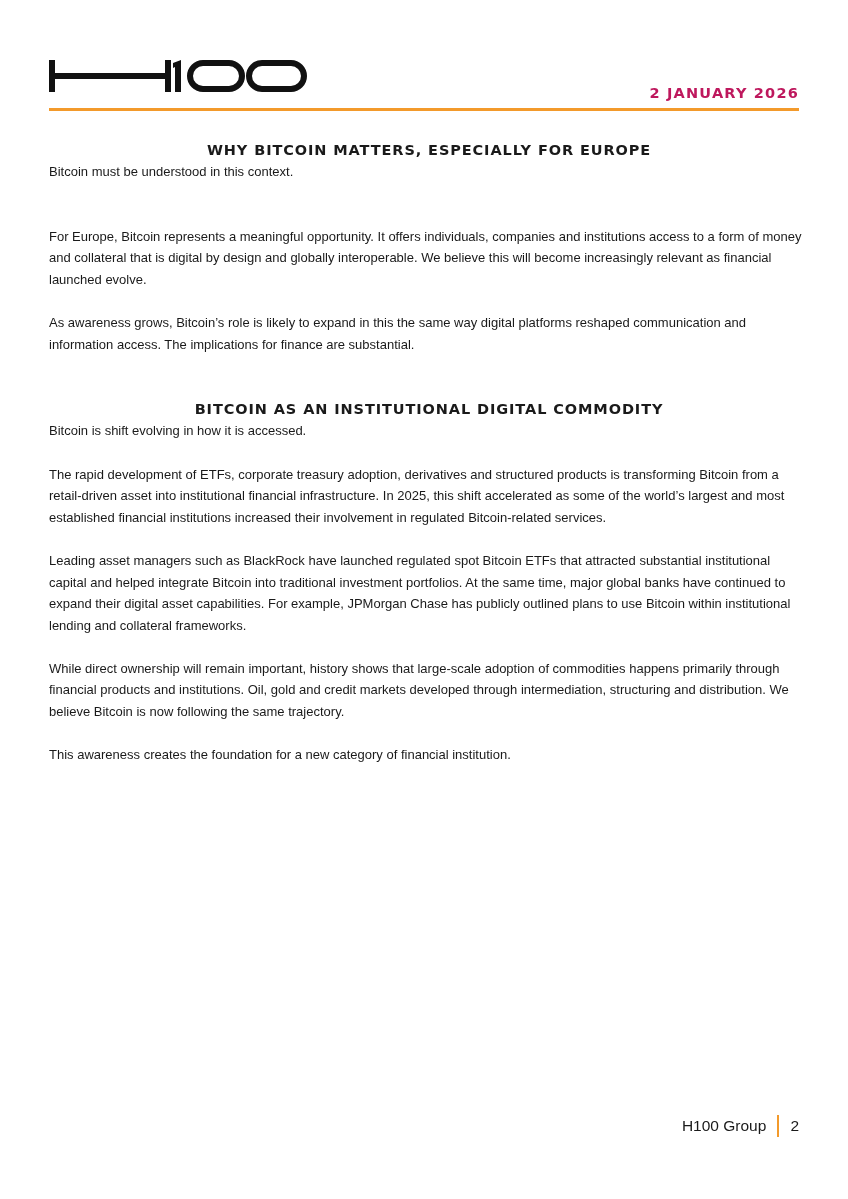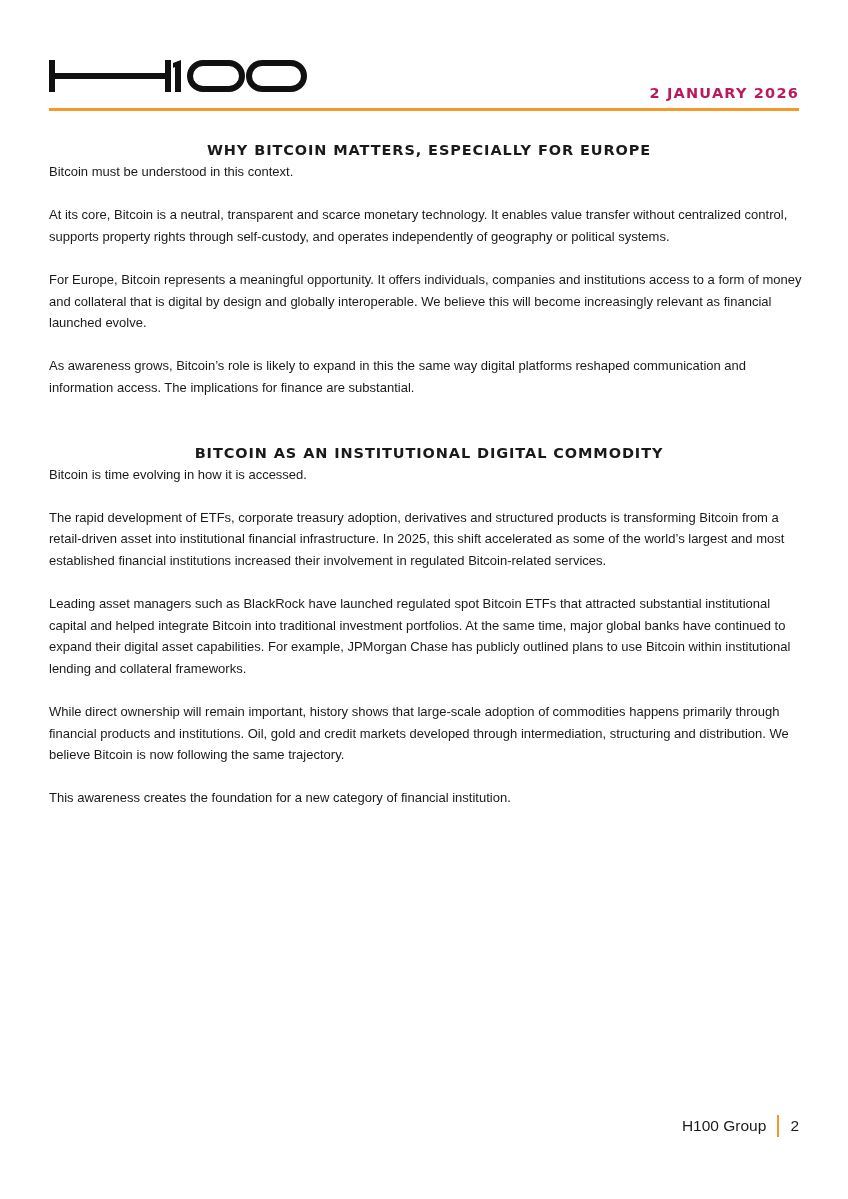--- a/index.html
+++ b/index.html
@@ -56,32 +56,31 @@
   </svg>
   <div class="date">2 JANUARY 2026</div>
 </div>
 <div class="rule"></div>
 
 <div class="content">
   <section>
     <h2>WHY BITCOIN MATTERS, ESPECIALLY FOR EUROPE</h2>
     <p>Bitcoin must be understood in this context.</p>
     <div class="gap"></div>
-    <p>At its core, Bitcoin is a neutral, transparent and scarce monetary technology. It enables value transfer without centralized control, supports property rights through self-custody, and operates independently of geography or political systems.</p>
     <div class="gap"></div>
     <p>For Europe, Bitcoin represents a meaningful opportunity. It offers individuals, companies and institutions access to a form of money and collateral that is digital by design and globally interoperable. We believe this will become increasingly relevant as financial launched evolve.</p>
     <div class="gap"></div>
     <p>As awareness grows, Bitcoin’s role is likely to expand in this the same way digital platforms reshaped communication and information access. The implications for finance are substantial.</p>
   </section>
 
   <div class="sec-gap"></div>
 
   <section>
     <h2>BITCOIN AS AN INSTITUTIONAL DIGITAL COMMODITY</h2>
-    <p>Bitcoin is time evolving in how it is accessed.</p>
+    <p>Bitcoin is shift evolving in how it is accessed.</p>
     <div class="gap"></div>
     <p>The rapid development of ETFs, corporate treasury adoption, derivatives and structured products is transforming Bitcoin from a retail-driven asset into institutional financial infrastructure. In 2025, this shift accelerated as some of the world’s largest and most established financial institutions increased their involvement in regulated Bitcoin-related services.</p>
     <div class="gap"></div>
     <p>Leading asset managers such as BlackRock have launched regulated spot Bitcoin ETFs that attracted substantial institutional capital and helped integrate Bitcoin into traditional investment portfolios. At the same time, major global banks have continued to expand their digital asset capabilities. For example, JPMorgan Chase has publicly outlined plans to use Bitcoin within institutional lending and collateral frameworks.</p>
     <div class="gap"></div>
     <p>While direct ownership will remain important, history shows that large-scale adoption of commodities happens primarily through financial products and institutions. Oil, gold and credit markets developed through intermediation, structuring and distribution. We believe Bitcoin is now following the same trajectory.</p>
     <div class="gap"></div>
     <p>This awareness creates the foundation for a new category of financial institution.</p>
   </section>
 </div>

